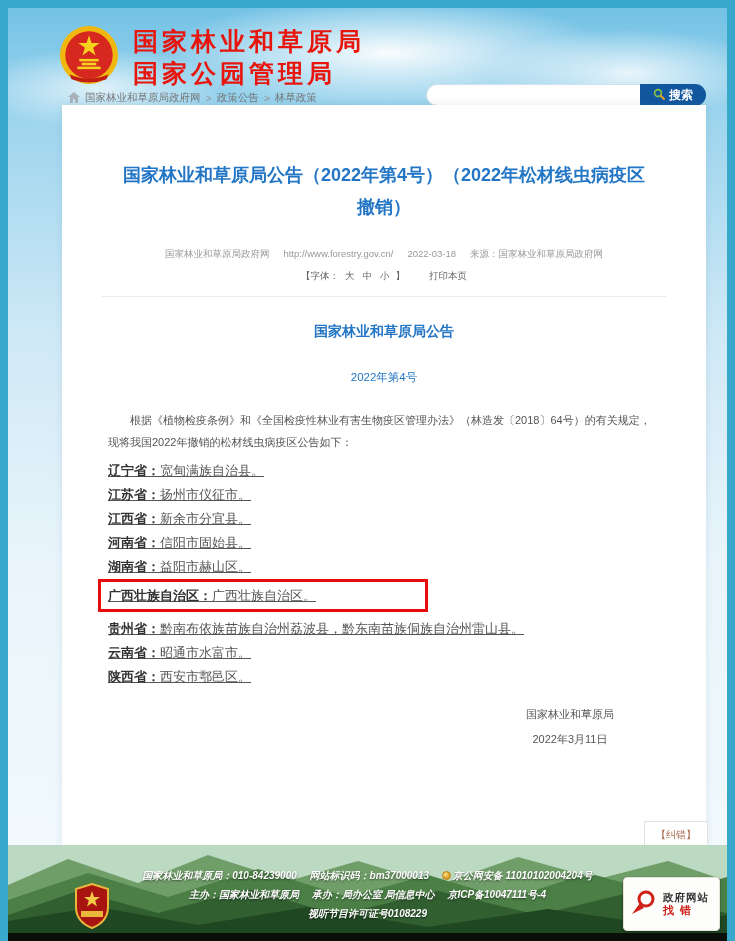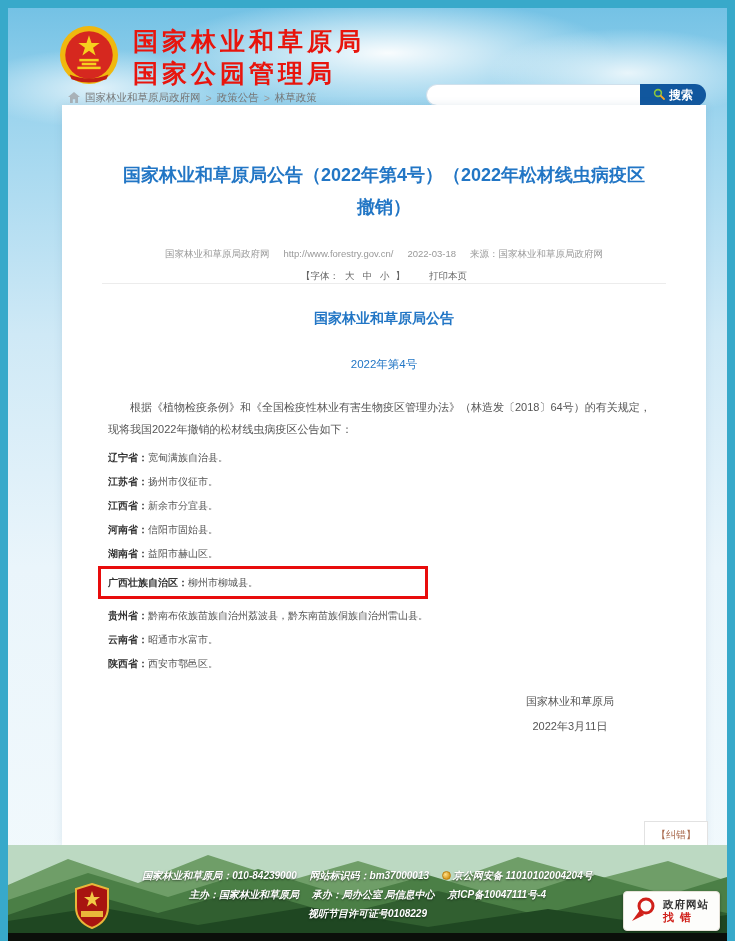--- a/index.html
+++ b/index.html
@@ -35,32 +35,32 @@
     font-size:12px; font-weight:bold; display:flex; align-items:center; justify-content:center; gap:4px; cursor:pointer; }
 
   
   .card { position:absolute; left:54px; top:97px; width:644px; height:740px; background:#fff;
     box-shadow:0 0 8px rgba(80,120,150,.15); padding:44px 40px 0; }
 
   .doc-title { margin:10px auto 0; width:94%; text-align:center; color:#2276c5;
     font-size:18px; font-weight:bold; line-height:1.8; }
   .meta { margin-top:24px; text-align:center; font-size:9.5px; color:#999; }
   .meta span { margin:0 7px; }
-  .font-bar { margin-top:9px; text-align:center; font-size:9.5px; color:#666; 
+  .font-bar { margin-top:9px; text-align:center; font-size:9.5px; color:#666; padding-bottom:13px;
     border-bottom:1px solid #ececec; }
   .font-bar span { margin:0 2px; }
   .font-bar .sz { cursor:pointer; margin:0 4px; }
   .font-bar .print { margin-left:22px; cursor:pointer; }
 
   .doc-heading { margin-top:26px; text-align:center; color:#2276c5; font-size:14px; font-weight:bold; }
   .doc-number  { margin-top:29px; text-align:center; color:#2276c5; font-size:11.5px; }
   .intro { margin-top:24px; padding:0 6px; font-size:11px; color:#555; line-height:2.05; text-indent:2em; }
 
   .items { margin-top:3px; padding:0 6px; }
-  .item { font-size:10px; color:#555; margin-top:9px; line-height:15px; }
+  .item { font-size:13px; color:#555; margin-top:9px; line-height:15px;text-decoration:underline; }
   .item .prov { font-weight:bold; color:#333; }
   .red-box { border:3px solid #e80c0c; width:330px; padding:6px 0 6px 7px; margin:5px 0 5px -10px; }
   .red-box .item { margin-top:0; }
 
   .signature { margin:18px 52px 0 auto; width:max-content; text-align:center;
     font-size:11px; color:#555; line-height:2.3; }
 
   .correction { position:absolute; right:-2px; bottom:-4px; background:#fff; border:1px solid #e2e2e2;
     padding:6px 11px; font-size:10px; color:#a96a4e; cursor:pointer; }
 
@@ -69,21 +69,21 @@
   .mountains { position:absolute; left:0; top:0; width:100%; height:88px; display:block; }
   .bottom-bar { position:absolute; left:0; right:0; bottom:0; height:8px; background:#0b0f0a; }
 
   .footer-emblem { position:absolute; left:66px; bottom:12px; width:36px; height:46px; }
   .footer-text { position:absolute; left:120px; right:120px; bottom:18px; text-align:center;
     color:#fff; font-size:10px; font-weight:bold; text-shadow:0 1px 2px rgba(0,0,0,.55); line-height:1.9;font-style:italic; }
   .footer-text .seg { margin:0 5px; white-space:nowrap; }
   .police-icon { display:inline-block; width:9px; height:9px; border-radius:50%; vertical-align:-1px; margin-right:2px;
     background:radial-gradient(circle at 35% 35%, #ffe089, #d79a1e 70%); border:1px solid #b97f10; }
 
-  .error-badge { position:absolute; right:7px; bottom:10px; width:97px; height:40px; background:#fdfdfb;
+  .error-badge { position:absolute; right:7px; bottom:10px; width:97px; height:54px; background:#fdfdfb;
     border:1px solid #e6e2d8; border-radius:4px; box-shadow:0 1px 3px rgba(0,0,0,.35);
     display:flex; align-items:center; gap:6px; padding:0 7px; cursor:pointer; }
   .error-badge .txt { display:flex; flex-direction:column; line-height:1.25; }
   .error-badge .t1 { font-size:10.5px; font-weight:bold; color:#333; letter-spacing:1px; }
   .error-badge .t2 { font-size:11px; font-weight:bold; color:#d0201a; letter-spacing:6px; }
 </style>
 </head>
 <body>
 
 <div class="page">
@@ -161,21 +161,21 @@
         <span class="prov">江西省：</span><span>新余市分宜县。</span>
       </div>
       <div class="item">
         <span class="prov">河南省：</span><span>信阳市固始县。</span>
       </div>
       <div class="item">
         <span class="prov">湖南省：</span><span>益阳市赫山区。</span>
       </div>
       <div class="red-box">
         <div class="item">
-          <span class="prov">广西壮族自治区：</span><span>柳州市柳城县。</span>
+          <span class="prov">广西壮族自治区：</span><span>广西壮族自治区。</span>
         </div>
       </div>
       <div class="item">
         <span class="prov">贵州省：</span><span>黔南布依族苗族自治州荔波县，黔东南苗族侗族自治州雷山县。</span>
       </div>
       <div class="item">
         <span class="prov">云南省：</span><span>昭通市水富市。</span>
       </div>
       <div class="item">
         <span class="prov">陕西省：</span><span>西安市鄠邑区。</span>

